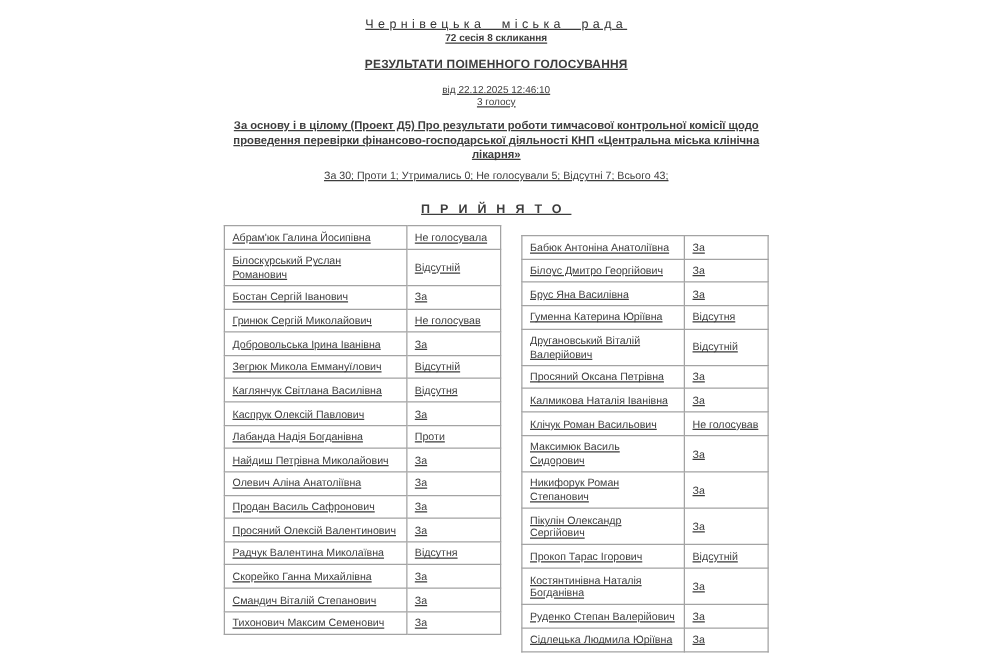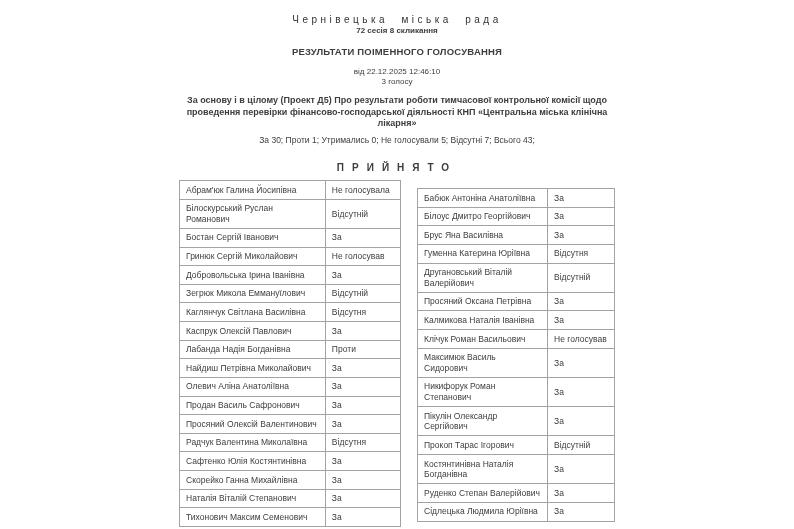--- a/index.html
+++ b/index.html
@@ -1,18 +1,18 @@
 <!DOCTYPE html>
 <html><head>
 <meta charset="utf-8">
 <style>
   * { margin:0; padding:0; box-sizing:border-box; }
   html,body { width:794px; height:529px; background:#ffffff; overflow:hidden;
               font-family:"Liberation Sans", sans-serif; color:#3d3d3d; }
-  .page { width:794px; height:463px; padding-top:14px; }
+  .page { width:794px; height:463px; padding-top:14px;text-decoration:underline; }
   .center { text-align:center; }
   .council { font-size:10px; color:#333; letter-spacing:3.5px; word-spacing:7px; }
   .session1 { font-size:8px; margin-top:7px; }
   .session2 { font-size:8px; font-weight:bold; margin-top:1px; }
   .doc-title { font-size:9.5px; font-weight:bold; margin-top:11px; letter-spacing:.2px; }
   .dt { font-size:8px; margin-top:10px; }
   .vote-no { font-size:8px; margin-top:1px; }
   .question { font-size:9px; font-weight:bold; max-width:452px; margin:9px auto 0; line-height:1.3; }
   .summary { font-size:8.5px; margin-top:5px; }
   .decision { font-size:10px; font-weight:bold; letter-spacing:8px; margin-top:17px; }
@@ -90,29 +90,25 @@
           </tr>
           <tr>
             <td class="name-cell">Просяний Олексій Валентинович</td>
             <td class="vote-cell">За</td>
           </tr>
           <tr>
             <td class="name-cell">Радчук Валентина Миколаївна</td>
             <td class="vote-cell">Відсутня</td>
           </tr>
           <tr>
-            <td class="name-cell">Сафтенко Юлія Костянтинівна</td>
-            <td class="vote-cell">За</td>
-          </tr>
-          <tr>
             <td class="name-cell">Скорейко Ганна Михайлівна</td>
             <td class="vote-cell">За</td>
           </tr>
           <tr>
-            <td class="name-cell">Наталія Віталій Степанович</td>
+            <td class="name-cell">Смандич Віталій Степанович</td>
             <td class="vote-cell">За</td>
           </tr>
           <tr>
             <td class="name-cell">Тихонович Максим Семенович</td>
             <td class="vote-cell">За</td>
           </tr>
         </tbody>
     </table>
     <table class="tbl tbl-right">
       <tbody id="right-tbody">

